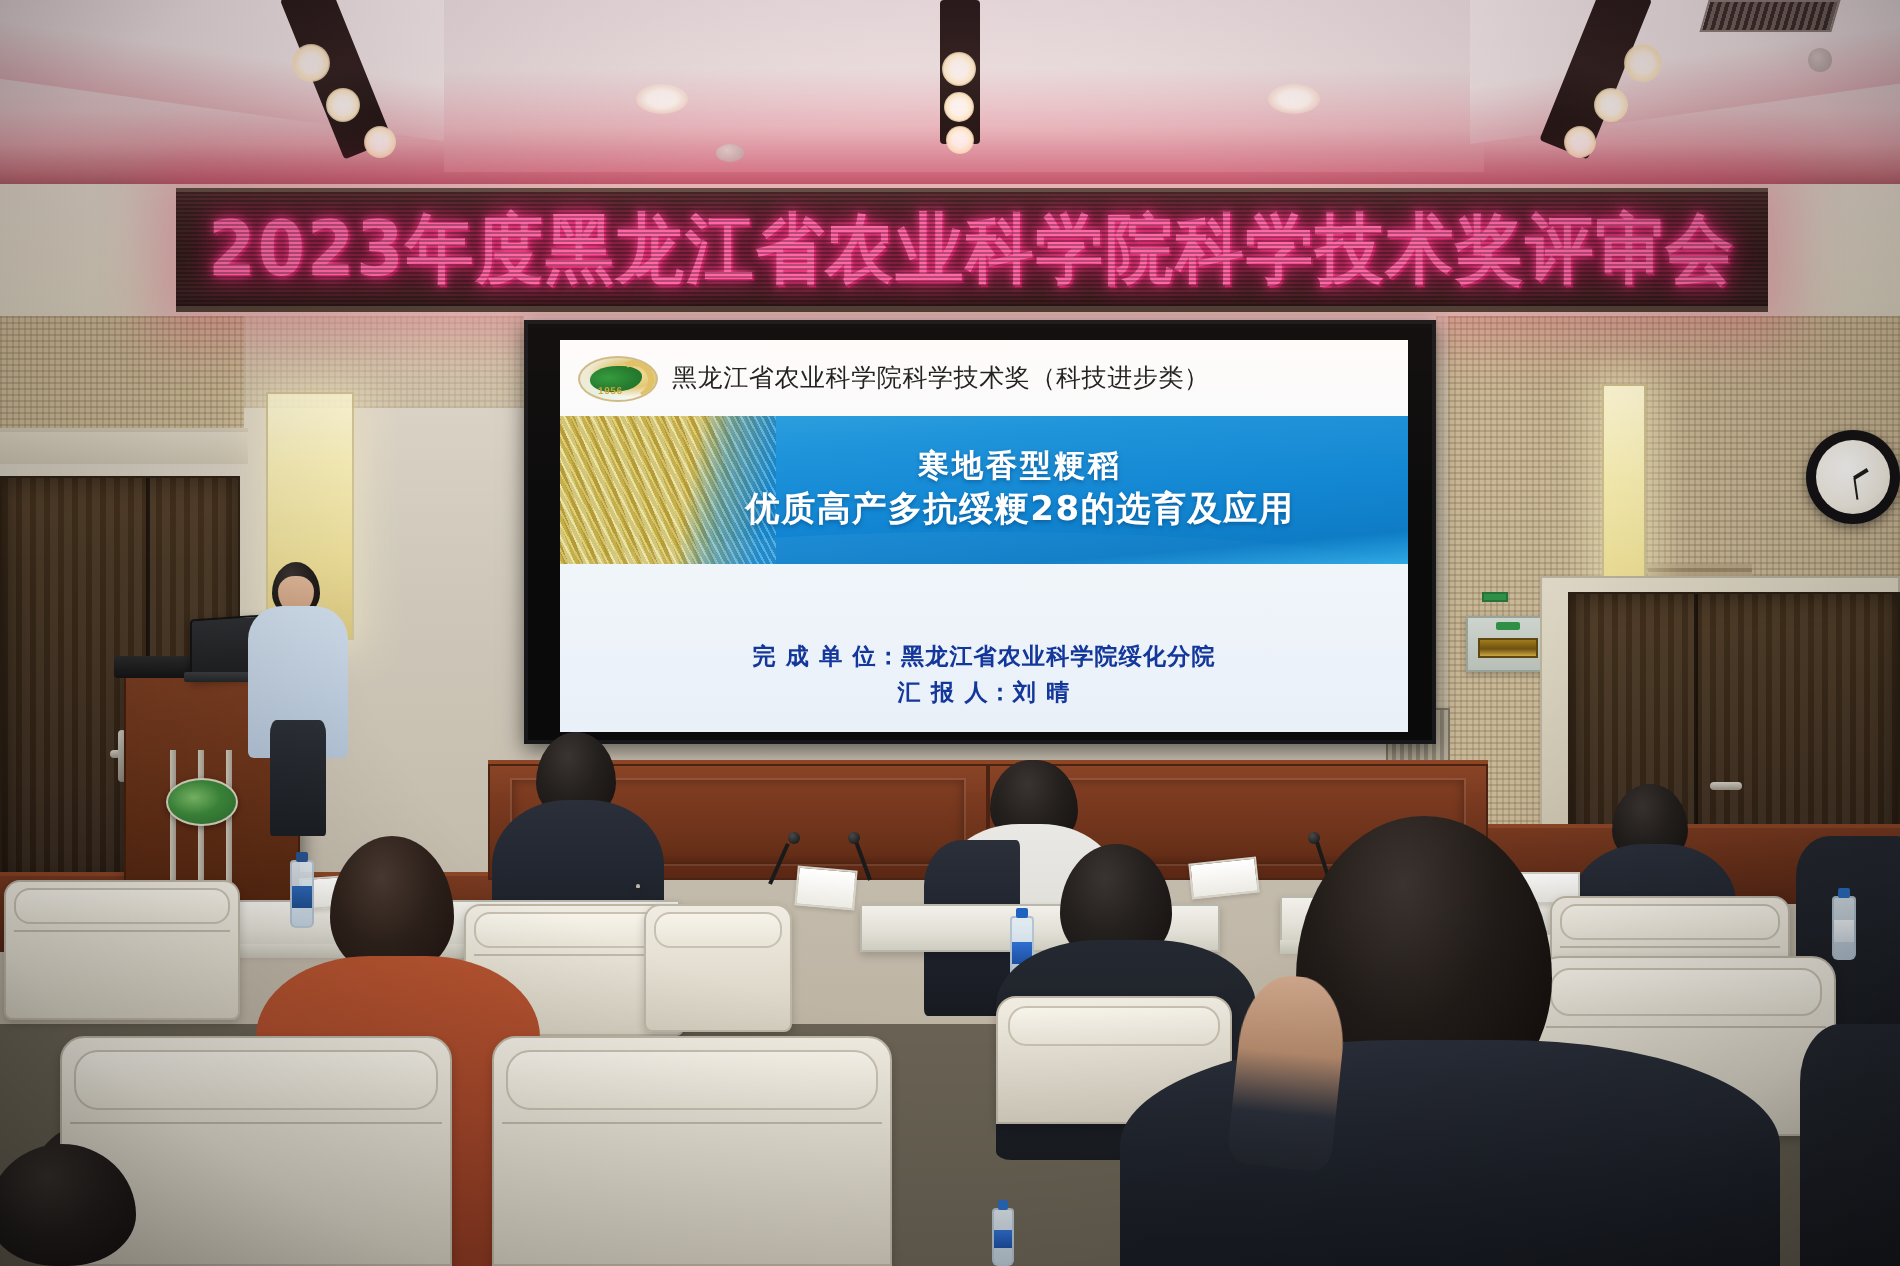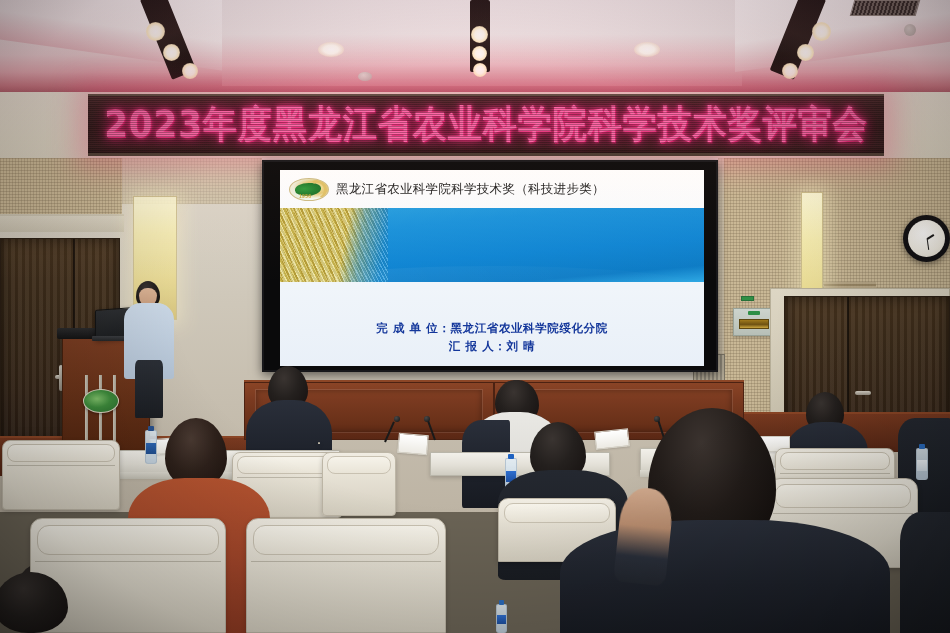--- a/index.html
+++ b/index.html
@@ -553,20 +553,22 @@
           <div class="arc"></div>
           <div class="year">1956</div>
         </div>
         <div class="slide-header-text">黑龙江省农业科学院科学技术奖（科技进步类）</div>
       </div>
 
       <div class="slide-band">
         <div class="band-rice"></div>
         <div class="band-wave"></div>
         <div class="band-title">
+          <span class="l1">寒地香型粳稻</span>
+          <span class="l2">优质高产多抗绥粳28的选育及应用</span>
         </div>
       </div>
 
       <div class="slide-foot">
         <span class="f1">完 成 单 位：黑龙江省农业科学院绥化分院</span>
         <span class="f2">汇  报  人：刘   晴</span>
       </div>
 
     </div>
   </div>

